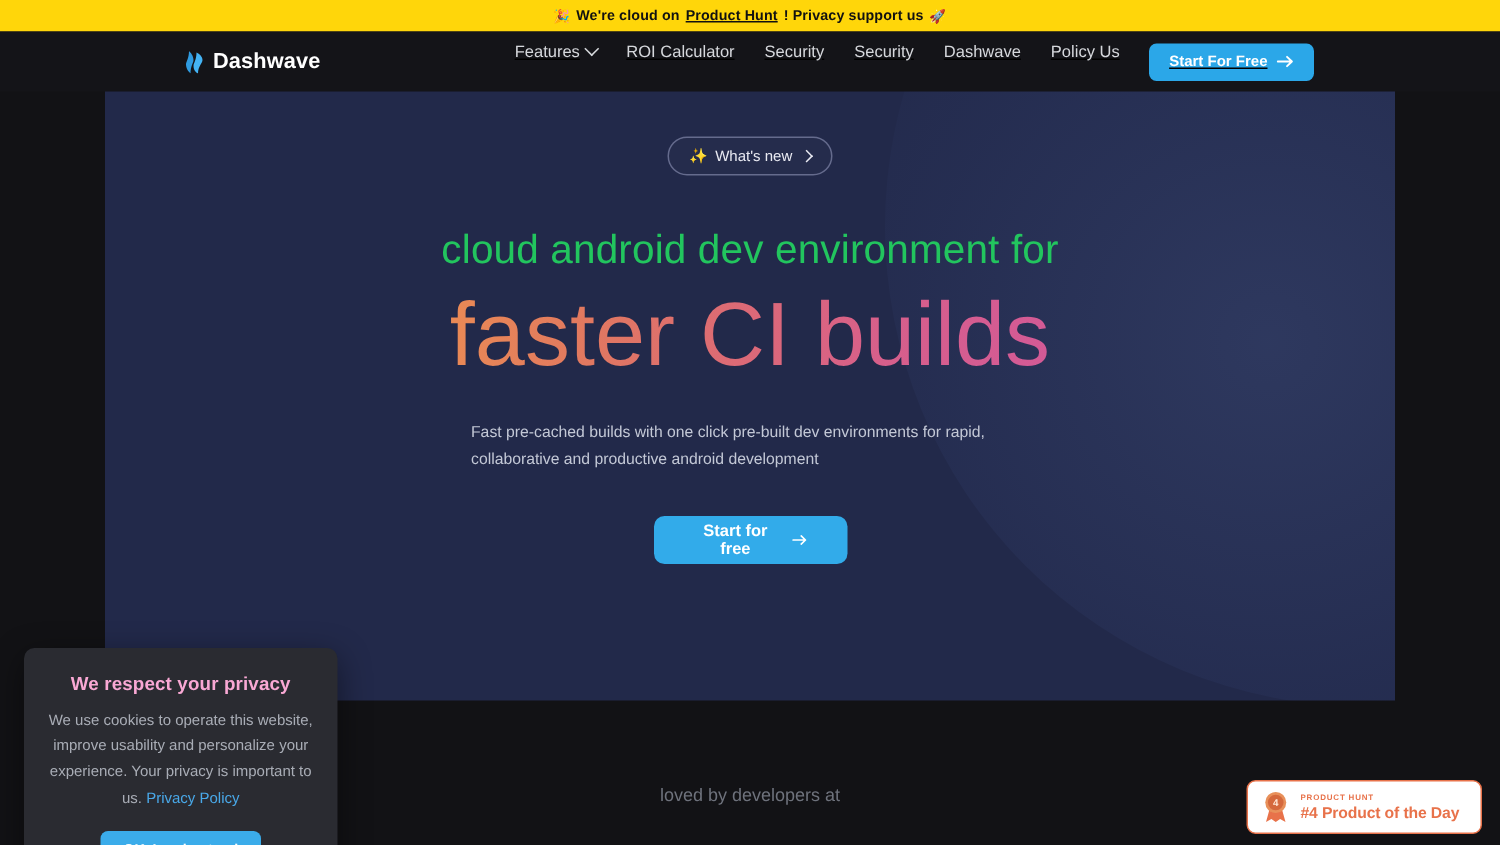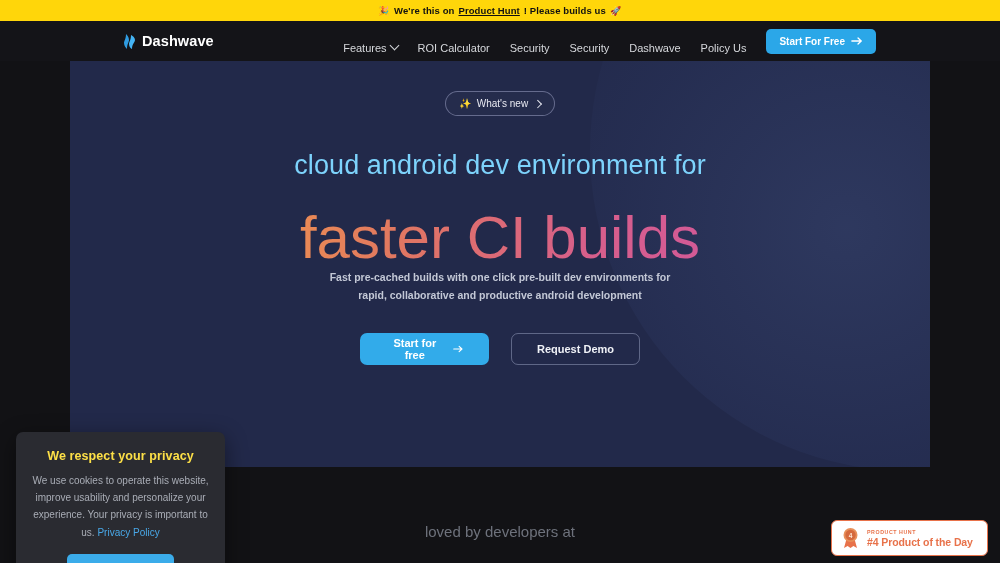--- a/index.html
+++ b/index.html
@@ -30,21 +30,21 @@
     background:#141418;
     display:flex; align-items:center;
     padding:0 124px;
   }
   .logo { display:flex; align-items:center; gap:5px; }
   .logo-mark { width:13px; height:15px; display:block; }
   .logo-text {
     color:#fff; font-size:14.5px; font-weight:600; letter-spacing:.1px;
   }
   .nav-right {
-    margin-left:auto; display:flex; align-items:flex-end; gap:20px;
+    margin-left:auto; display:flex; align-items:flex-start; gap:20px;text-decoration:underline;
   }
   .nav-link {
     color:#D6D8DC; font-size:11px; text-decoration:none;
     display:flex; align-items:center; gap:4px; white-space:nowrap;
   }
   .chev-down {
     width:7px; height:7px; display:inline-block;
     border-right:1.4px solid #D6D8DC; border-bottom:1.4px solid #D6D8DC;
     transform:translateY(-2px) rotate(45deg);
   }
@@ -95,36 +95,36 @@
   }
   .whats-new .chev-r {
     width:5.5px; height:5.5px;
     border-right:1.4px solid #E9EAF2; border-top:1.4px solid #E9EAF2;
     transform:rotate(45deg);
     display:inline-block; margin-left:2px;
   }
 
   .headline-1 {
     margin-top:34px;
-    font-size:27px; color:#7dd3fc; font-weight:400;
+    font-size:27px; color:#22c55e; font-weight:400;
     letter-spacing:.1px;
   }
   .headline-2 {
-    margin-top:26px;
+    margin-top:10px;
     font-size:60px; font-weight:500; line-height:1.04;
     text-align:center;
     background:linear-gradient(95deg,#EA8A55 0%,#E1795F 22%,#DC6A76 48%,#D75F8B 72%,#D35A96 100%);
     -webkit-background-clip:text; background-clip:text;
     -webkit-text-fill-color:transparent; color:transparent;
   }
   .subhead {
+    margin-top:26px;
     font-size:10.5px; line-height:1.65;
-    color:#C3C8D6; text-align:center;
+    color:#C3C8D6; 
     max-width:372px;
-    font-weight:bold;
   }
   .cta-row {
     margin-top:29px;
     display:flex; align-items:center; gap:22px;
   }
   .btn-primary {
     background:#32ABEA; color:#fff;
     border:none; border-radius:7px;
     font-size:11px; font-weight:700;
     padding:0 26px; height:32px;
@@ -139,38 +139,38 @@
     font-size:11px; font-weight:700;
     height:32px; width:129px;
     display:flex; align-items:center; justify-content:center;
     cursor:pointer;
   }
 
   
   .loved {
     text-align:center;
     color:#6E727C;
-    font-size:15px;
+    font-size:12px;
     margin-top:56px;
   }
 
   
   .cookie {
     position:absolute;
     left:16px; top:432px;
     width:209px;
     background:#2A2B31;
     border-radius:7px;
     padding:17px 16px 17px;
     text-align:center;
     box-shadow:0 6px 22px rgba(0,0,0,.45);
     z-index:30;
   }
   .cookie-title {
-    color:#fde047; font-size:12.5px; font-weight:700; letter-spacing:.1px;
+    color:#f9a8d4; font-size:12.5px; font-weight:700; letter-spacing:.1px;
   }
   .cookie-body {
     margin-top:9px;
     color:#A9ADB6; font-size:10px; line-height:1.72;
   }
   .cookie-body a { color:#49A8E8; text-decoration:none; }
   .cookie-btn {
     margin-top:13px;
     background:#3BACEA; color:#fff;
     border:none; border-radius:5px;
@@ -200,23 +200,23 @@
   .ph-title {
     font-size:10.5px; font-weight:700; color:#E8724A;
     letter-spacing:-.1px; margin-top:1px;
   }
 </style>
 </head>
 <body>
 
 <div class="banner">
   <span class="emoji">🎉</span>
-  <span>We're this on</span>
+  <span>We're cloud on</span>
   <a href="#">Product Hunt</a>
-  <span>! Please builds us</span>
+  <span>! Privacy support us</span>
   <span class="emoji">🚀</span>
 </div>
 
 <div class="nav">
   <div class="logo">
     <svg class="logo-mark" viewBox="0 0 13 15">
       <path d="M2 0 C2 5, 0 7, 0 9 C0 12, 2 14, 3 15 C3 10, 5 8, 5 6 C5 3, 3 1, 2 0 Z" fill="#2F9BE0"></path>
       <path d="M7 1 C7 6, 5 8, 5 10 C5 13, 7 14.6, 8 15 C8 10, 11 8.4, 11 6 C11 3.4, 8.4 1.6, 7 1 Z" fill="#44B4F5"></path>
     </svg>
     <span class="logo-text">Dashwave</span>
@@ -255,21 +255,20 @@
     <div class="headline-2">faster CI builds</div>
     <div class="subhead">Fast pre-cached builds with one click pre-built dev environments for rapid, collaborative and productive android development</div>
 
     <div class="cta-row">
       <button class="btn-primary">
         <span>Start for free</span>
         <svg class="arrow-r" viewBox="0 0 14 10">
           <path d="M1 5 H12 M8.2 1.4 L12 5 L8.2 8.6" stroke="#fff" stroke-width="1.5" fill="none" stroke-linecap="round" stroke-linejoin="round"></path>
         </svg>
       </button>
-      <button class="btn-secondary">Request Demo</button>
     </div>
   </div>
 </div>
 
 <div class="loved">loved by developers at</div>
 
 <div class="cookie">
   <div class="cookie-title">We respect your privacy</div>
   <div class="cookie-body">
     <span>We use cookies to operate this website, improve usability and personalize your experience. Your privacy is important to us.</span>

